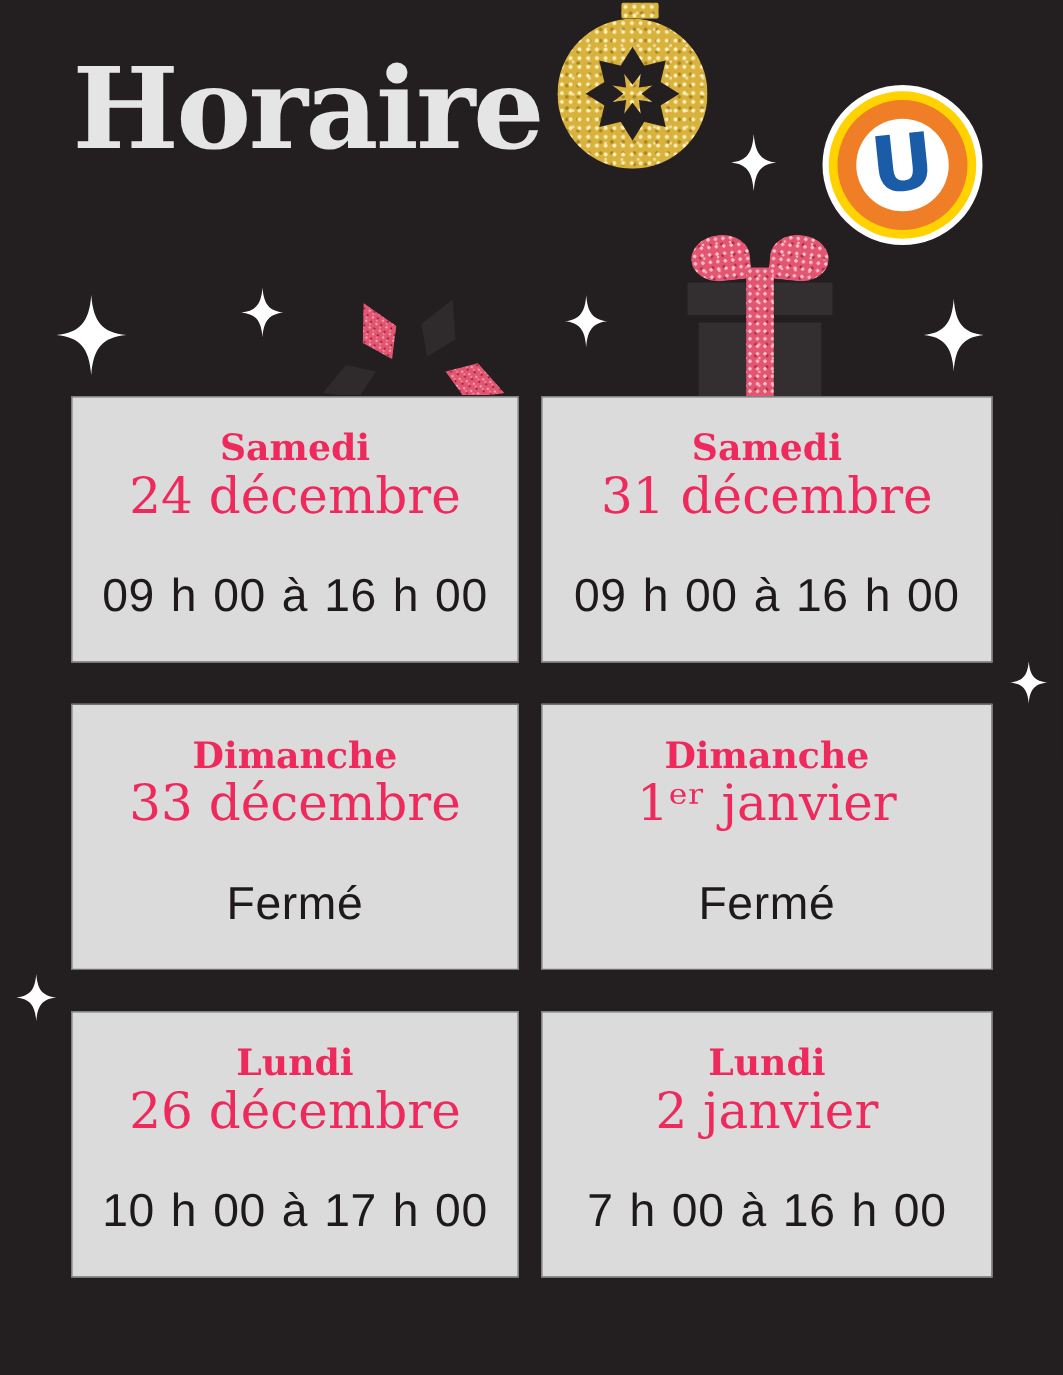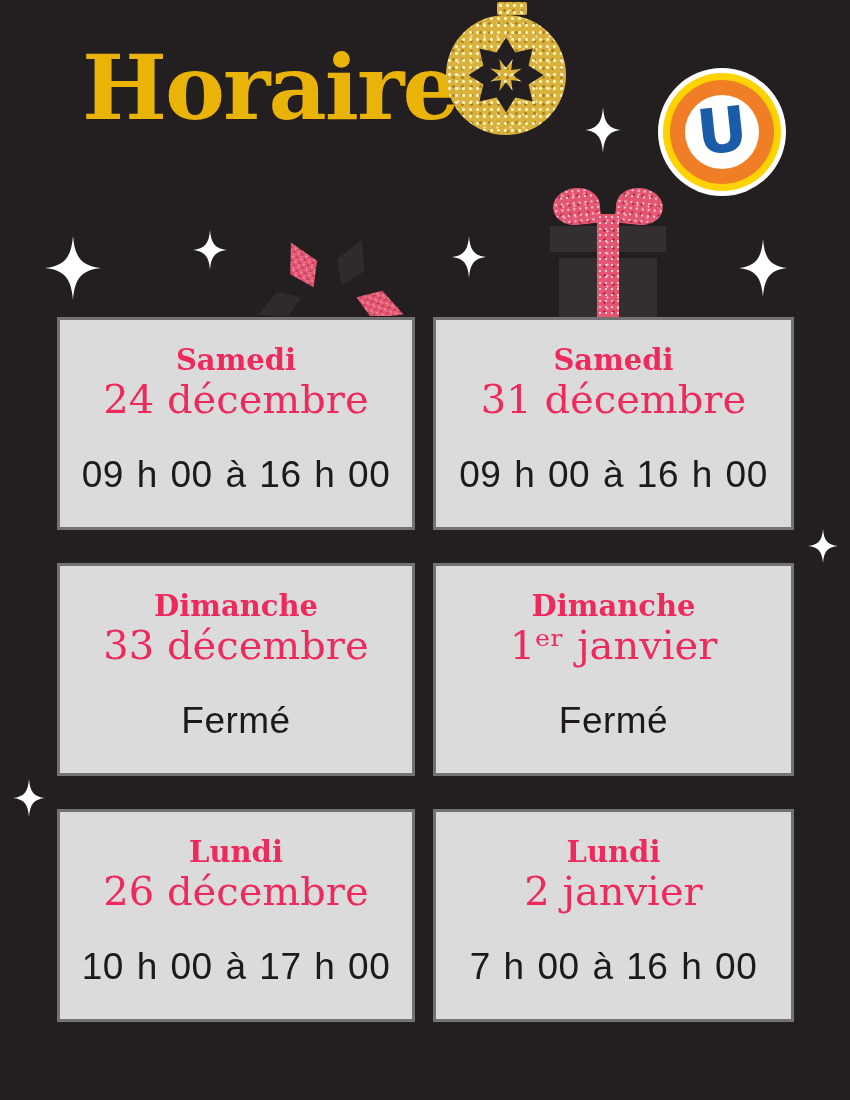--- a/index.html
+++ b/index.html
@@ -10,21 +10,21 @@
     overflow:hidden;
   }
   .stage{position:relative;width:850px;height:1100px;background:var(--background,#231F20);overflow:hidden;}
 
   
   .title{
     position:absolute;left:58px;top:38px;
     font-family:"DejaVu Serif",serif;
     font-weight:bold;
     font-size:90px;line-height:98px;
-    color:#eab308;letter-spacing:-2px;margin-left:24px;
+    color:#e5e5e5;letter-spacing:-2px;
   }
 
   
   .gold-glitter{
     background-color:#d9b23e;
     background-image:
       radial-gradient(circle, rgba(255,245,190,.95) 0 1.2px, transparent 1.9px),
       radial-gradient(circle, rgba(130,92,8,.55) 0 1.1px, transparent 1.7px),
       radial-gradient(circle, rgba(255,255,255,.55) 0 .9px, transparent 1.5px);
     background-size:7px 7px, 9px 9px, 13px 13px;
@@ -77,21 +77,21 @@
   .bow-cluster{position:absolute;left:248px;top:236px;width:180px;height:80px;}
 
   
   .cards{
     position:absolute;left:57px;top:317px;width:737px;
     display:grid;grid-template-columns:358px 361px;
     grid-auto-rows:213px;column-gap:18px;row-gap:33px;
   }
   .card{
     background:var(--card-bg,#DBDBDC);
-    border:3px solid #737373;
+    border:1px solid #737373;
     box-sizing:border-box;
     display:flex;flex-direction:column;align-items:center;
     padding:24px 4px 32px 4px;
     text-align:center;
   }
   .card-day{
     font-family:"DejaVu Serif",serif;font-weight:bold;
     font-size:29px;line-height:33px;color:var(--accent-pink,#EE2A5C);
   }
   .card-date{

